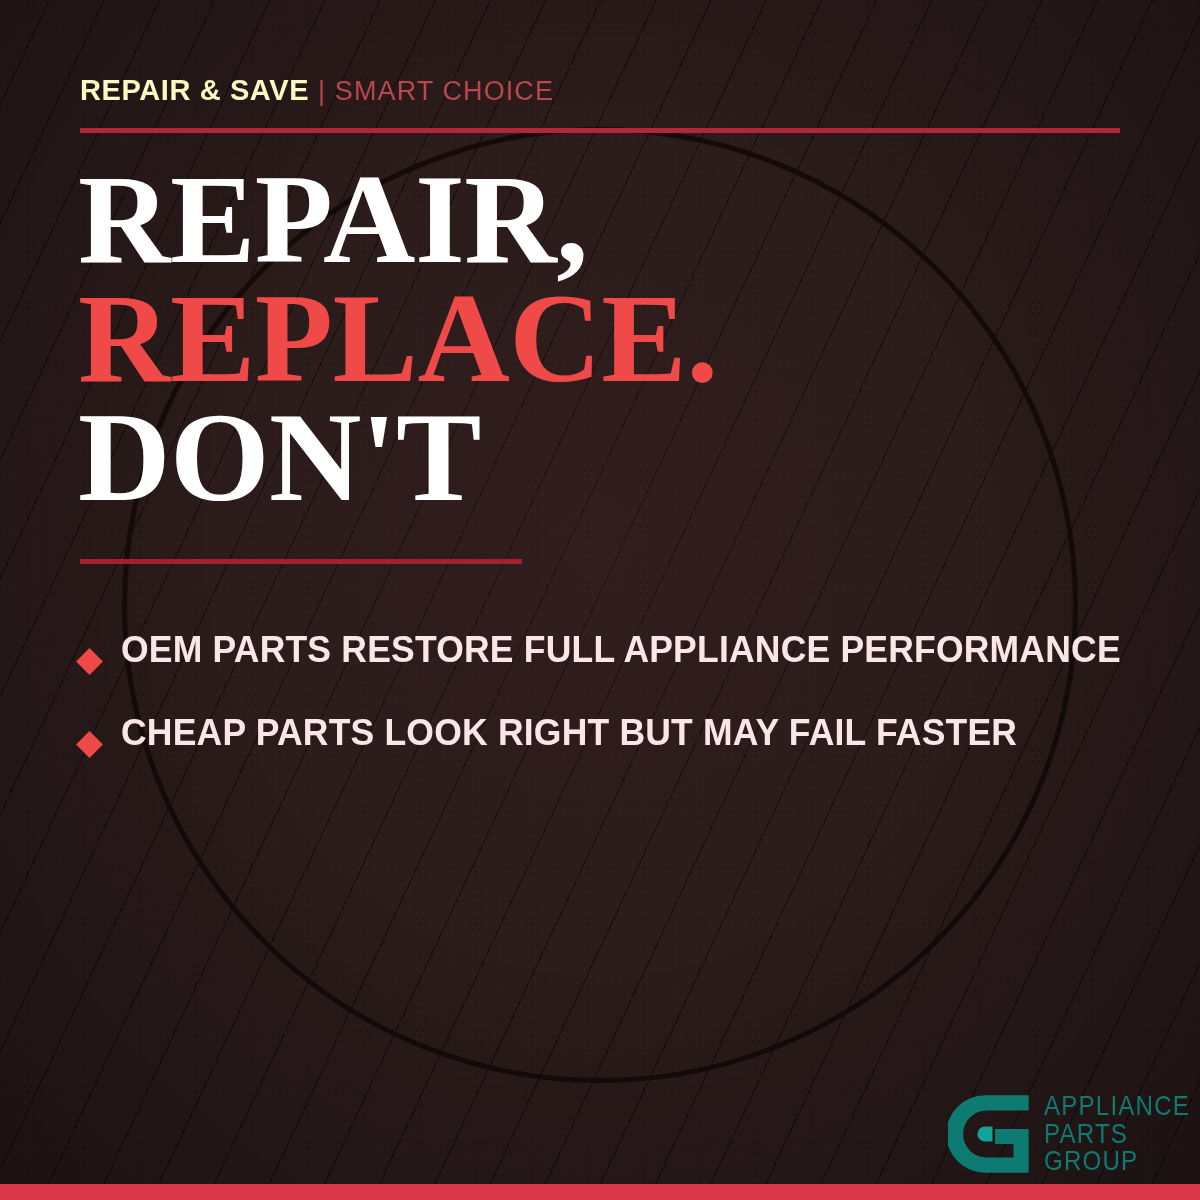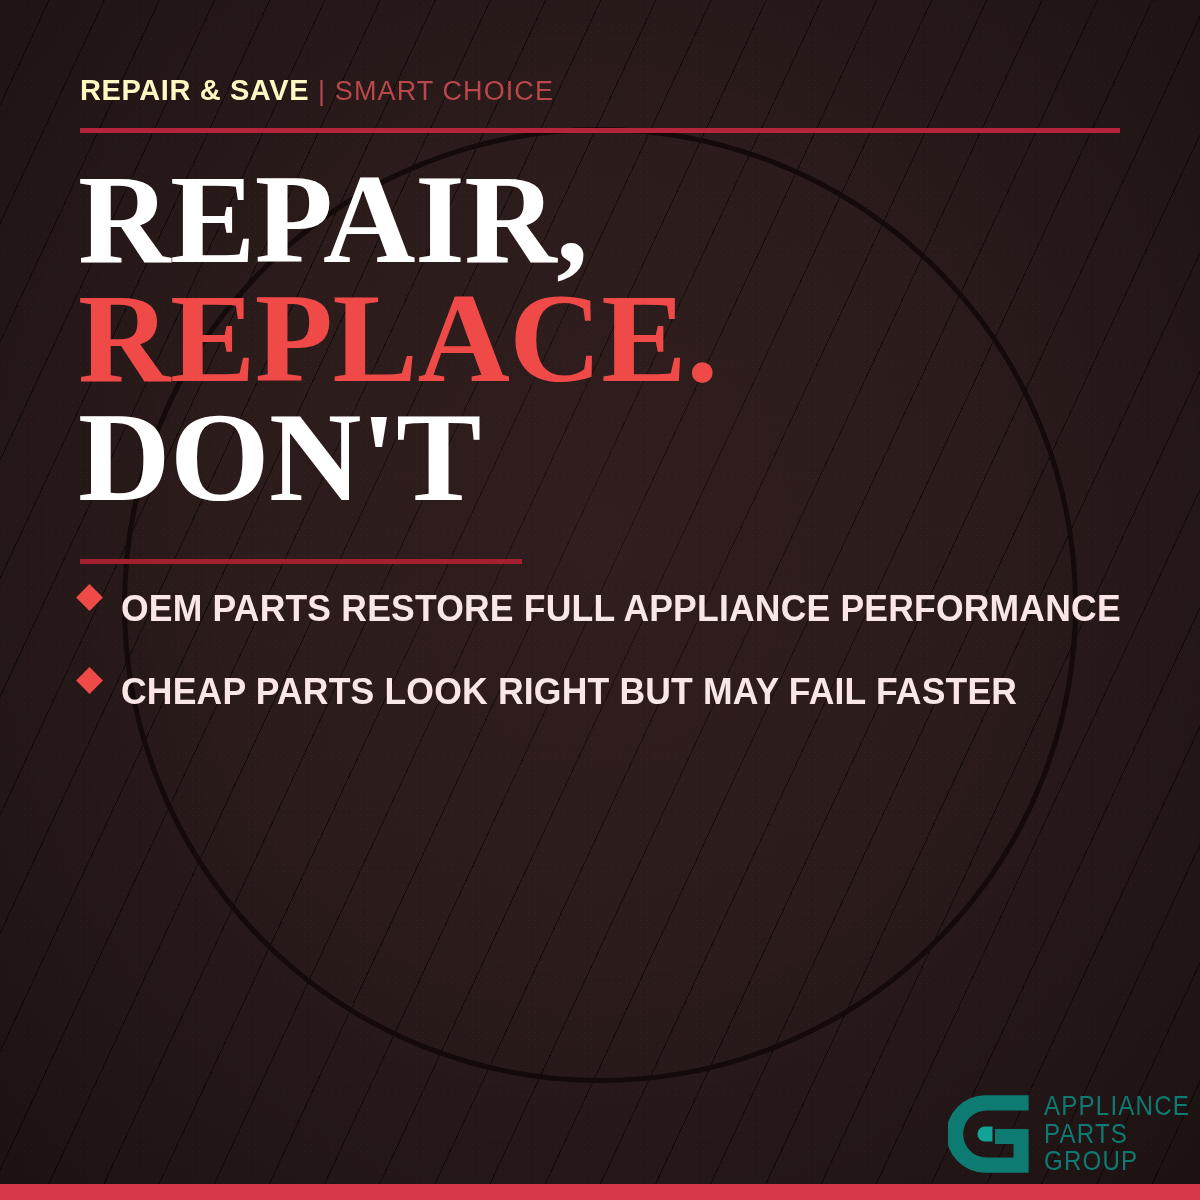--- a/index.html
+++ b/index.html
@@ -132,21 +132,21 @@
 
   
   .bullets {
     position: absolute;
     left: 80px;
     top: 588px;
     width: 1070px;
   }
   .bullet-row {
     display: flex;
-    align-items: flex-start;
+    align-items: flex-end;
     height: 83px;
   }
   .bullet-diamond {
     width: 19px;
     height: 19px;
     background: #ef4a48;
     transform: rotate(45deg);
     flex: 0 0 auto;
     margin-right: 22px;
   }

